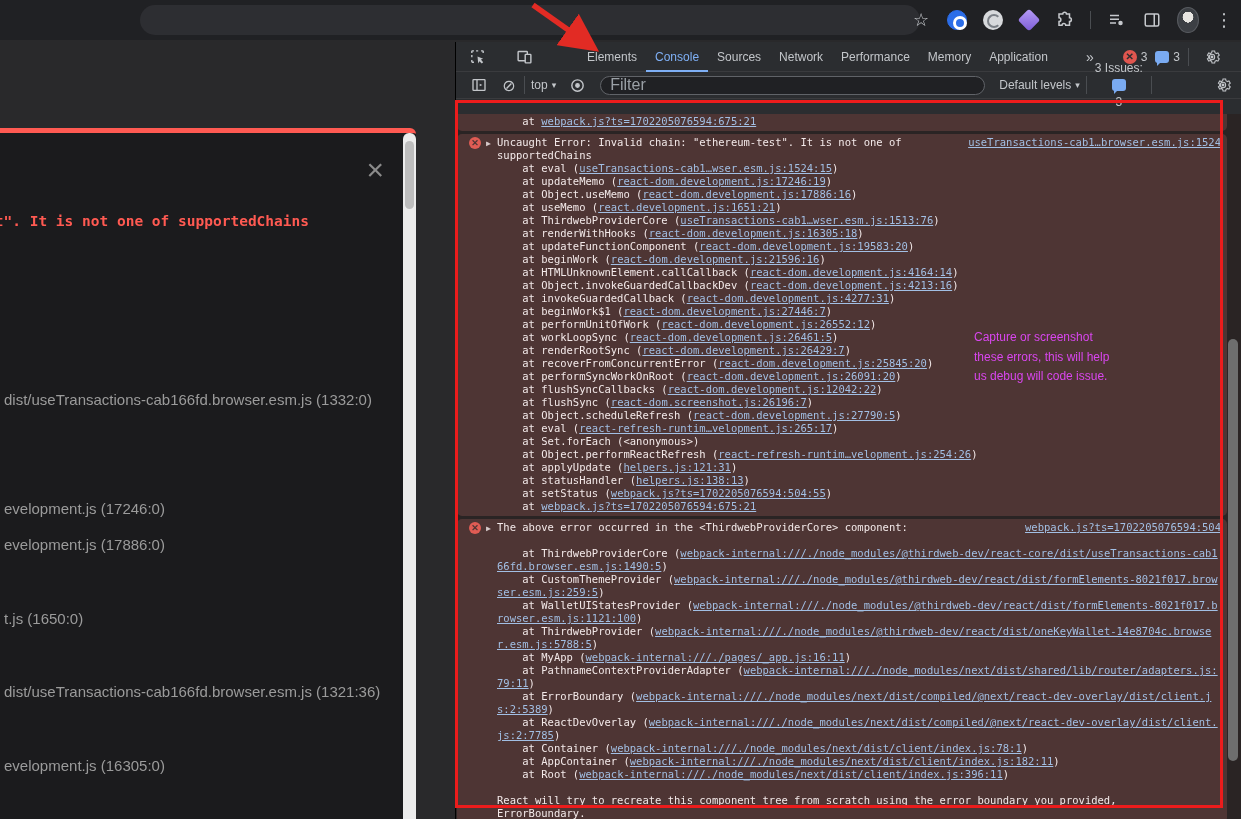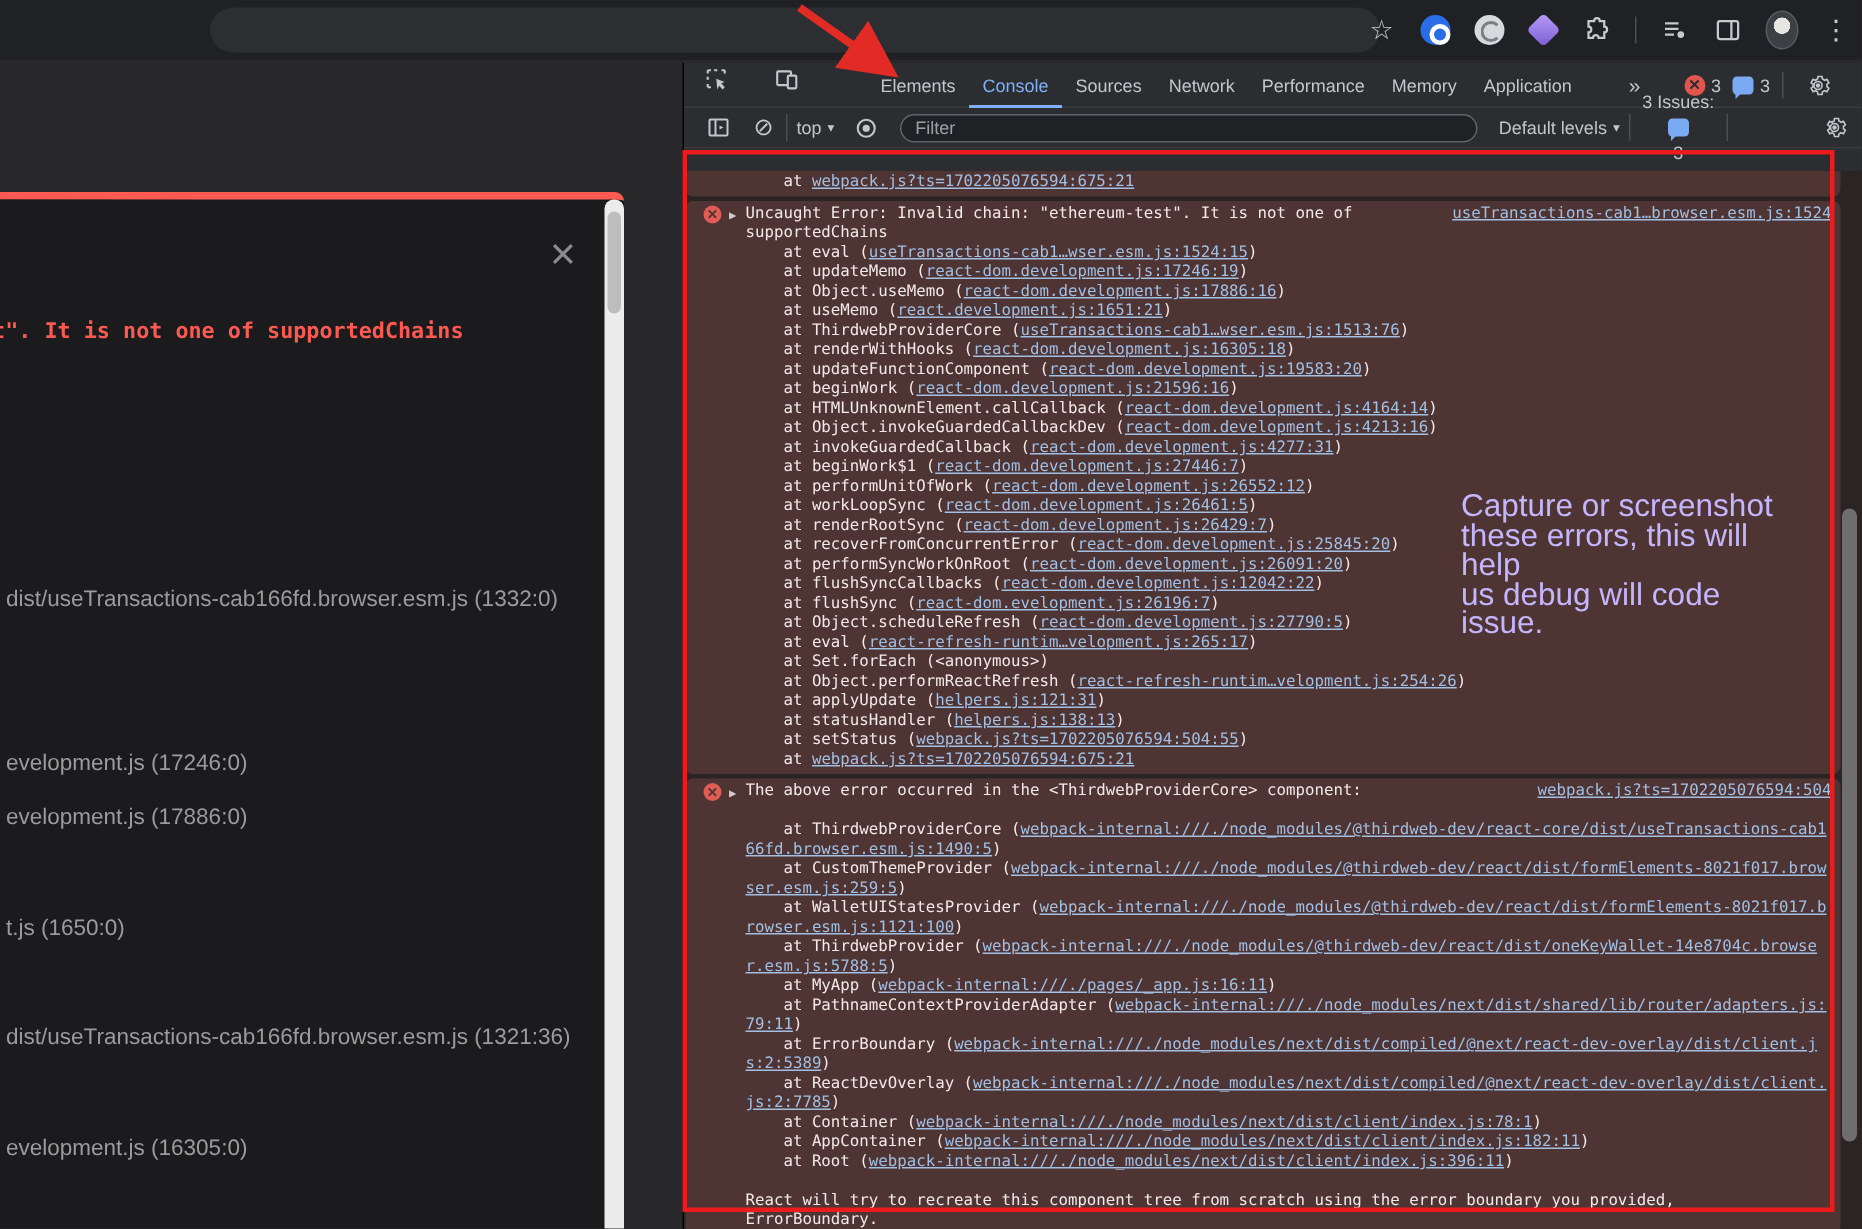--- a/index.html
+++ b/index.html
@@ -40,38 +40,38 @@
     color:#ff5a52; white-space:nowrap; }
   .ov-stack-item { position:absolute; left:4px; color:#9b9b9b; font-size:15px; white-space:nowrap; }
   #overlay-scrollbar { position:absolute; right:0px; top:0px; width:13px; height:686px;
     background:#ececec; border-radius:6px 6px 0 0; }
   #overlay-scroll-thumb { position:absolute; left:2px; top:8px; width:9px; height:68px;
     background:#bdbdbd; border-radius:5px; }
 
   
   #devtools { position:absolute; left:455px; top:42px; width:786px; height:777px;
     background:#2b2d30; border-left:1px solid #000; }
-  #dt-tabbar { height:30px; display:flex; color:#c3c6ca;
+  #dt-tabbar { height:30px; display:flex; align-items:center; color:#c3c6ca;
     font-size:12px; border-bottom:1px solid #3a3b3e; padding-left:8px;gap:20px; }
   .dt-icon { width:20px; height:20px; margin:0 5px; display:flex; align-items:center;
     justify-content:center; color:#c3c6ca; }
   .dt-tab { padding:0 9px; height:30px; display:flex; align-items:center; white-space:nowrap; }
   .dt-tab.active { color:#7fb0f6; box-shadow:inset 0 -2px 0 #7fb0f6; }
   #dt-tab-right { margin-left:auto; display:flex; align-items:center; gap:8px; padding-right:6px; }
   .badge { display:flex; align-items:center; gap:4px; font-size:12px; color:#c3c6ca; }
   .err-dot { width:14px; height:14px; border-radius:50%; background:#e0564f; color:#2b2d30;
     font-size:10px; display:flex; align-items:center; justify-content:center; font-weight:bold; }
   .msg-bubble { width:14px; height:12px; background:#7aabf2; border-radius:3px; position:relative; }
   .msg-bubble::after { content:""; position:absolute; left:2px; bottom:-3px;
     border:3px solid transparent; border-top-color:#7aabf2; border-left-color:#7aabf2; }
 
   #dt-toolbar { height:27px; display:flex; align-items:center; color:#c3c6ca; font-size:12px;
     border-bottom:1px solid #3a3b3e; padding-left:8px; }
   #filter-input { width:385px; height:19px; margin:0 8px; background:#202124;
-    border:1px solid #606368; border-radius:10px; color:#e8eaed; font-size:12px;
+    border:1px solid #606368; border-radius:10px; color:#e8eaed; font-size:16px;
     padding:0 9px; outline:none; }
   #filter-input::placeholder { color:#9aa0a6; }
   .caret { font-size:9px; margin-left:4px; }
 
   
   #console { position:absolute; left:0; top:72px; width:786px; height:804px;
     background:#2a2424; overflow:hidden; padding:0 15px 0 1px; }
   .c-msg { position:relative; background:#4e3534; border-radius:5px; margin-top:3px;
     padding:2px 6px 3px 40px; font-family:"DejaVu Sans Mono", monospace; font-size:10.5px;
     line-height:13px; color:#f3e9e9; }
@@ -84,22 +84,22 @@
   .c-erricon { position:absolute; left:12px; top:3px; width:12px; height:12px; border-radius:50%;
     background:#e05c54; color:#4e3534; font-size:9px; font-weight:bold; display:flex;
     align-items:center; justify-content:center; font-family:"Liberation Sans",sans-serif; }
   .c-expand { position:absolute; left:29px; top:3px; font-size:8px; color:#d5c9c9; }
   #console-scroll-thumb { position:absolute; right:3px; top:297px; width:10px; height:422px;
     background:#6e6e6e; border-radius:5px; }
 
   
   #anno-rect { position:absolute; left:455px; top:100px; width:768px; height:708px;
     border:3px solid #ec1c1c; pointer-events:none; }
-  #anno-note { position:absolute; left:974px; top:328px; width:230px; color:#c4b5fd;
-    font-size:21px; line-height:19.5px; font-weight:500; pointer-events:none; }
+  #anno-note { position:absolute; left:974px; top:328px; width:230px; color:#d946ef;
+    font-size:12px; line-height:19.5px; font-weight:500; pointer-events:none; }
   #anno-arrow { position:absolute; left:525px; top:0; pointer-events:none; }
   svg.iconsvg { display:block; }
 </style>
 </head>
 <body>
 
 <div id="browser-toolbar">
   <div id="omnibox"></div>
   <div class="chrome-icons">
     <div class="ci">☆</div>
@@ -260,21 +260,21 @@
         <div class="c-line">    at HTMLUnknownElement.callCallback (<span class="c-link">react-dom.development.js:4164:14</span>)</div>
         <div class="c-line">    at Object.invokeGuardedCallbackDev (<span class="c-link">react-dom.development.js:4213:16</span>)</div>
         <div class="c-line">    at invokeGuardedCallback (<span class="c-link">react-dom.development.js:4277:31</span>)</div>
         <div class="c-line">    at beginWork$1 (<span class="c-link">react-dom.development.js:27446:7</span>)</div>
         <div class="c-line">    at performUnitOfWork (<span class="c-link">react-dom.development.js:26552:12</span>)</div>
         <div class="c-line">    at workLoopSync (<span class="c-link">react-dom.development.js:26461:5</span>)</div>
         <div class="c-line">    at renderRootSync (<span class="c-link">react-dom.development.js:26429:7</span>)</div>
         <div class="c-line">    at recoverFromConcurrentError (<span class="c-link">react-dom.development.js:25845:20</span>)</div>
         <div class="c-line">    at performSyncWorkOnRoot (<span class="c-link">react-dom.development.js:26091:20</span>)</div>
         <div class="c-line">    at flushSyncCallbacks (<span class="c-link">react-dom.development.js:12042:22</span>)</div>
-        <div class="c-line">    at flushSync (<span class="c-link">react-dom.evelopment.js:26196:7</span>)</div>
+        <div class="c-line">    at flushSync (<span class="c-link">react-dom.screenshot.js:26196:7</span>)</div>
         <div class="c-line">    at Object.scheduleRefresh (<span class="c-link">react-dom.development.js:27790:5</span>)</div>
         <div class="c-line">    at eval (<span class="c-link">react-refresh-runtim…velopment.js:265:17</span>)</div>
         <div class="c-line">    at Set.forEach (&lt;anonymous&gt;)</div>
         <div class="c-line">    at Object.performReactRefresh (<span class="c-link">react-refresh-runtim…velopment.js:254:26</span>)</div>
         <div class="c-line">    at applyUpdate (<span class="c-link">helpers.js:121:31</span>)</div>
         <div class="c-line">    at statusHandler (<span class="c-link">helpers.js:138:13</span>)</div>
         <div class="c-line">    at setStatus (<span class="c-link">webpack.js?ts=1702205076594:504:55</span>)</div>
         <div class="c-line">    at <span class="c-link">webpack.js?ts=1702205076594:675:21</span></div>
       </div>
       <div class="c-msg">

